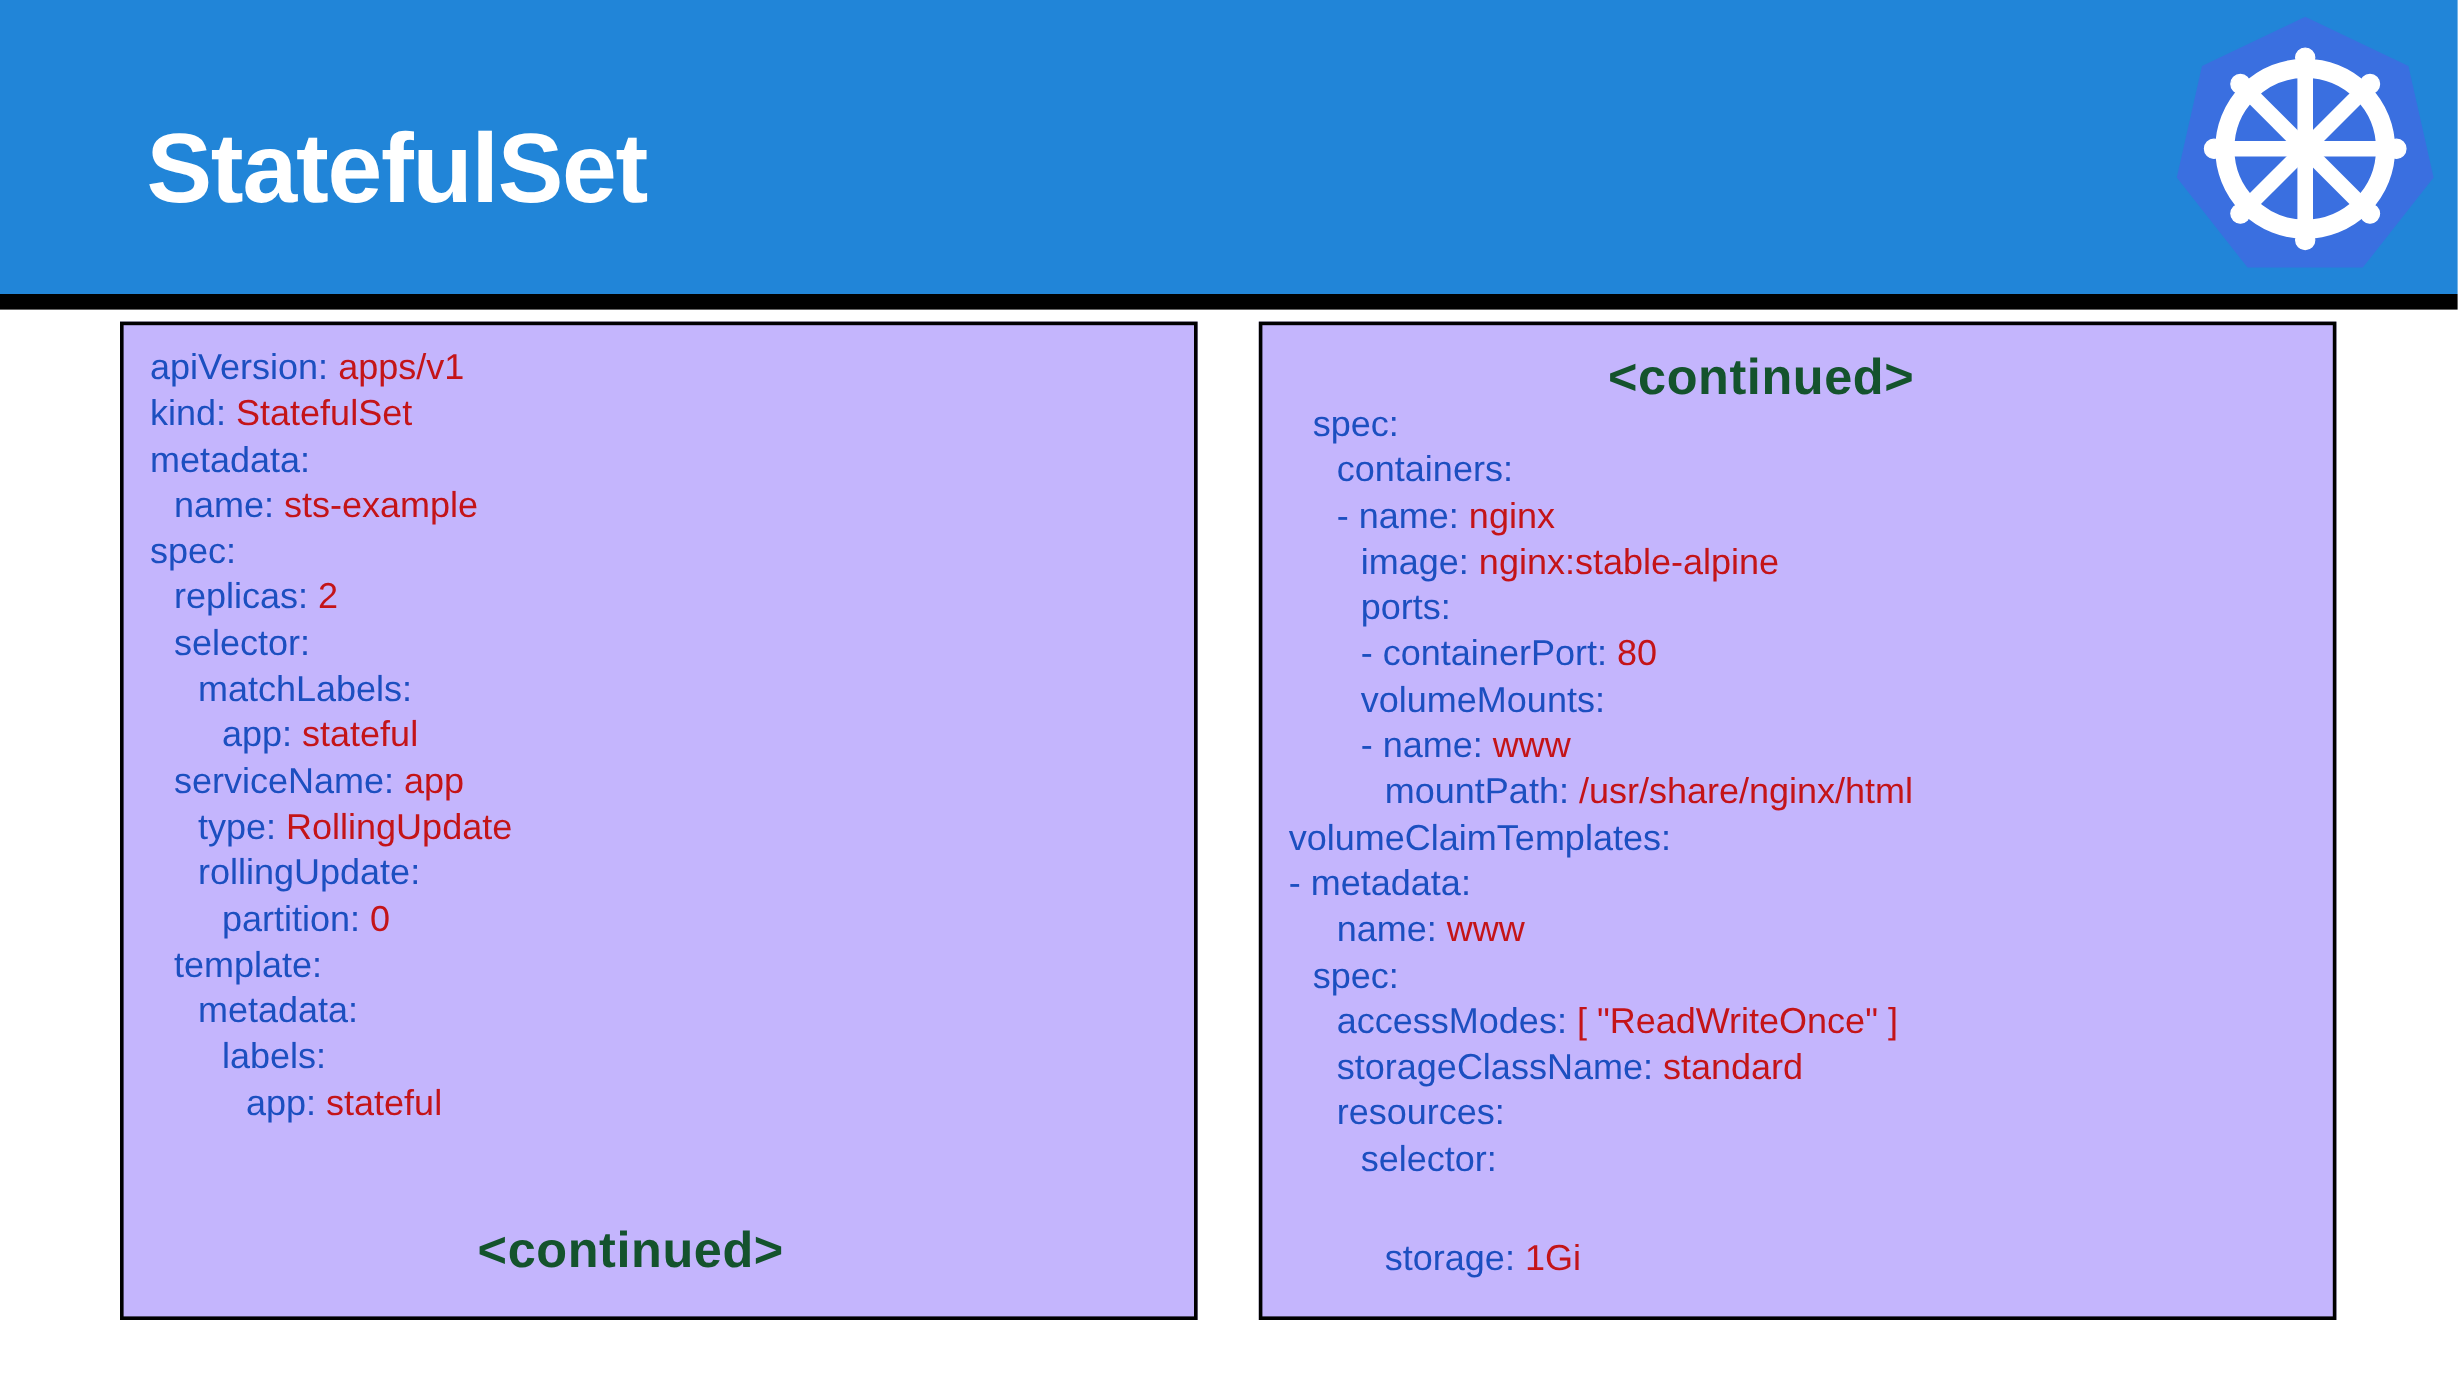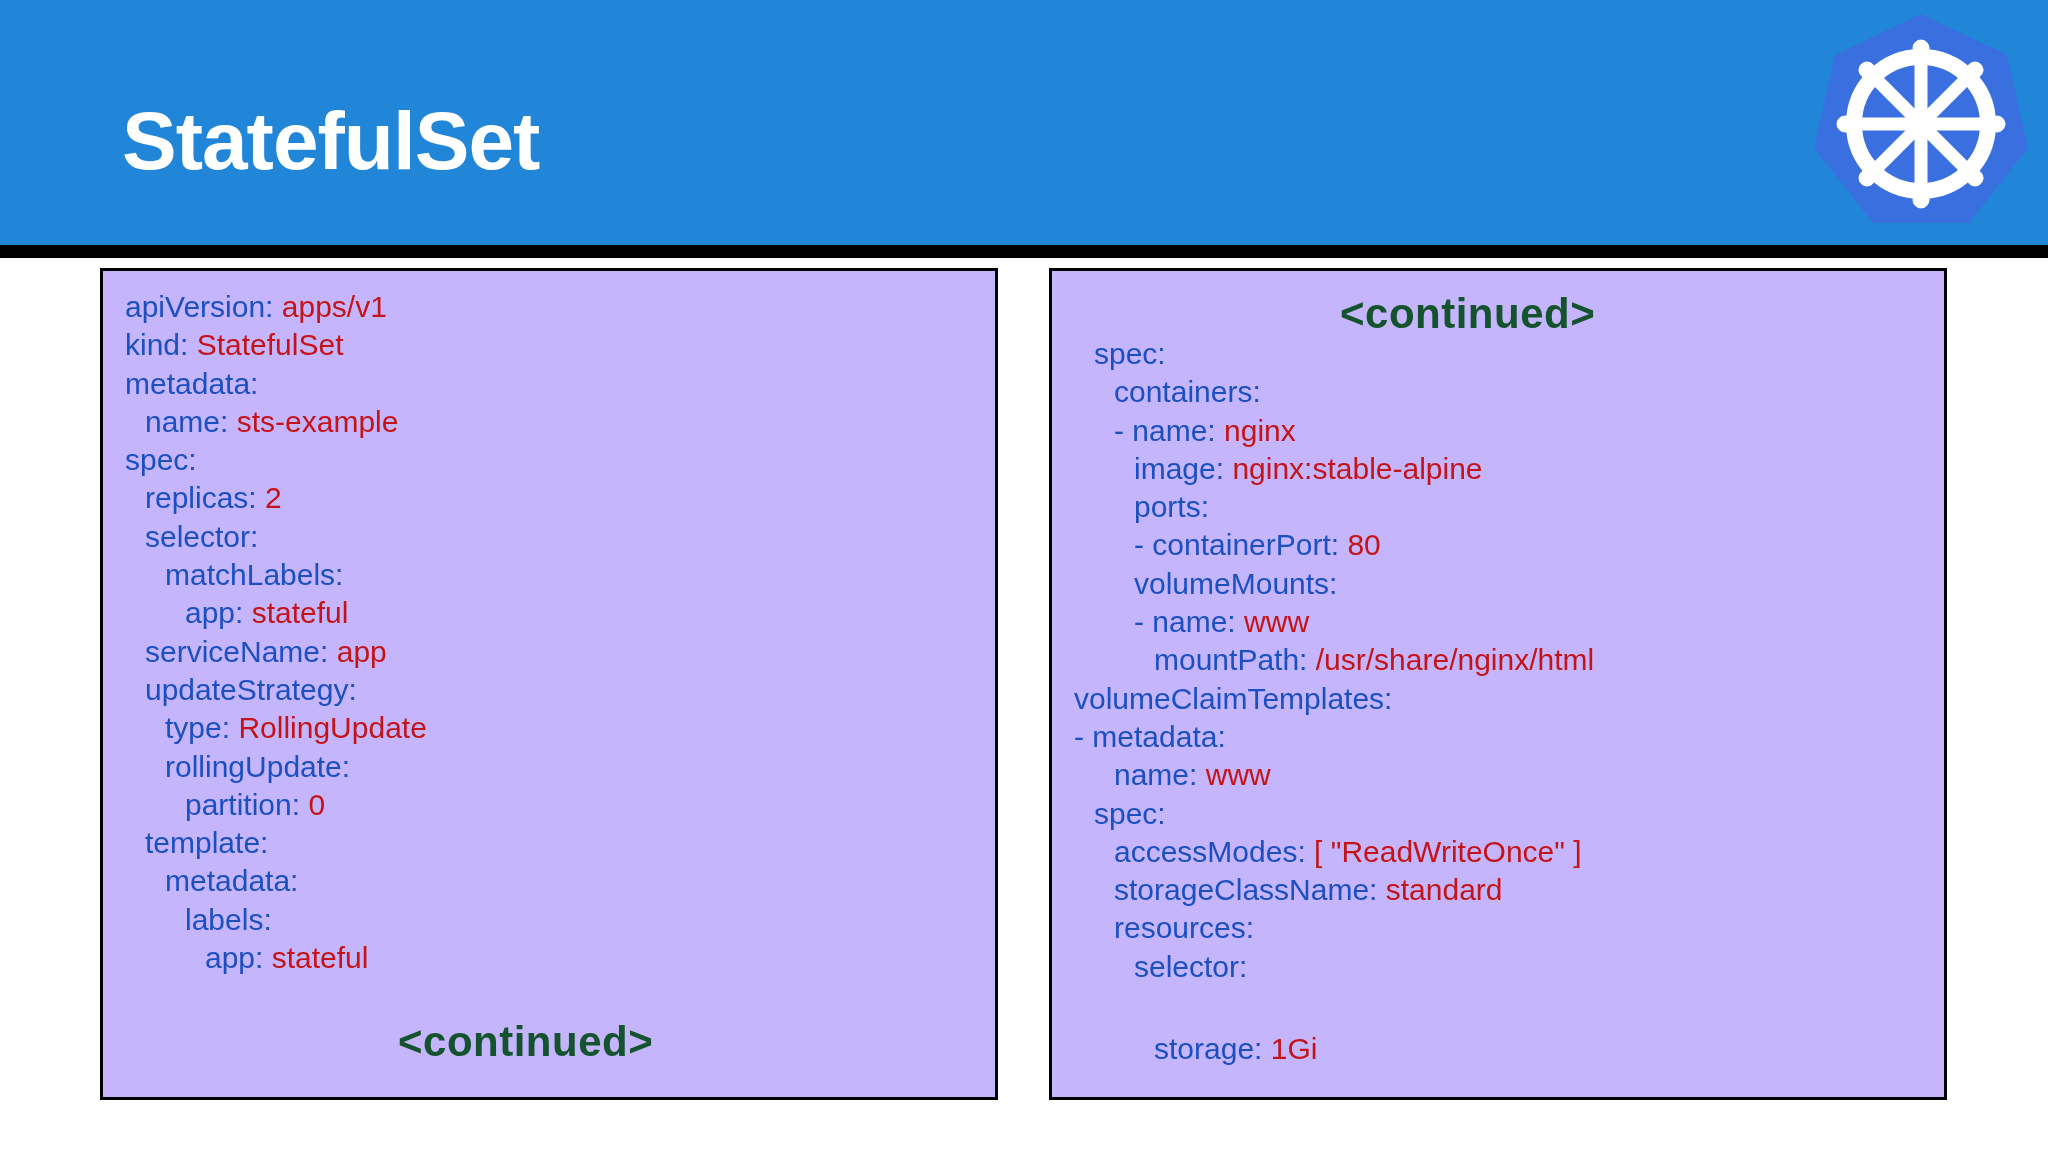--- a/index.html
+++ b/index.html
@@ -139,21 +139,20 @@
       <div class="code-line" style="padding-left: 0px;"><span>apiVersion:</span><span class="v"> apps/v1</span></div>
       <div class="code-line" style="padding-left: 0px;"><span>kind:</span><span class="v"> StatefulSet</span></div>
       <div class="code-line" style="padding-left: 0px;"><span>metadata:</span></div>
       <div class="code-line" style="padding-left: 20px;"><span>name:</span><span class="v"> sts-example</span></div>
       <div class="code-line" style="padding-left: 0px;"><span>spec:</span></div>
       <div class="code-line" style="padding-left: 20px;"><span>replicas:</span><span class="v"> 2</span></div>
       <div class="code-line" style="padding-left: 20px;"><span>selector:</span></div>
       <div class="code-line" style="padding-left: 40px;"><span>matchLabels:</span></div>
       <div class="code-line" style="padding-left: 60px;"><span>app:</span><span class="v"> stateful</span></div>
       <div class="code-line" style="padding-left: 20px;"><span>serviceName:</span><span class="v"> app</span></div>
-      <div class="code-line" style="padding-left: 20px;"><span>updateStrategy:</span></div>
       <div class="code-line" style="padding-left: 40px;"><span>type:</span><span class="v"> RollingUpdate</span></div>
       <div class="code-line" style="padding-left: 40px;"><span>rollingUpdate:</span></div>
       <div class="code-line" style="padding-left: 60px;"><span>partition:</span><span class="v"> 0</span></div>
       <div class="code-line" style="padding-left: 20px;"><span>template:</span></div>
       <div class="code-line" style="padding-left: 40px;"><span>metadata:</span></div>
       <div class="code-line" style="padding-left: 60px;"><span>labels:</span></div>
       <div class="code-line" style="padding-left: 80px;"><span>app:</span><span class="v"> stateful</span></div>
     </div>
 </div>
 <div class="continued left-mark">&lt;continued&gt;</div>

